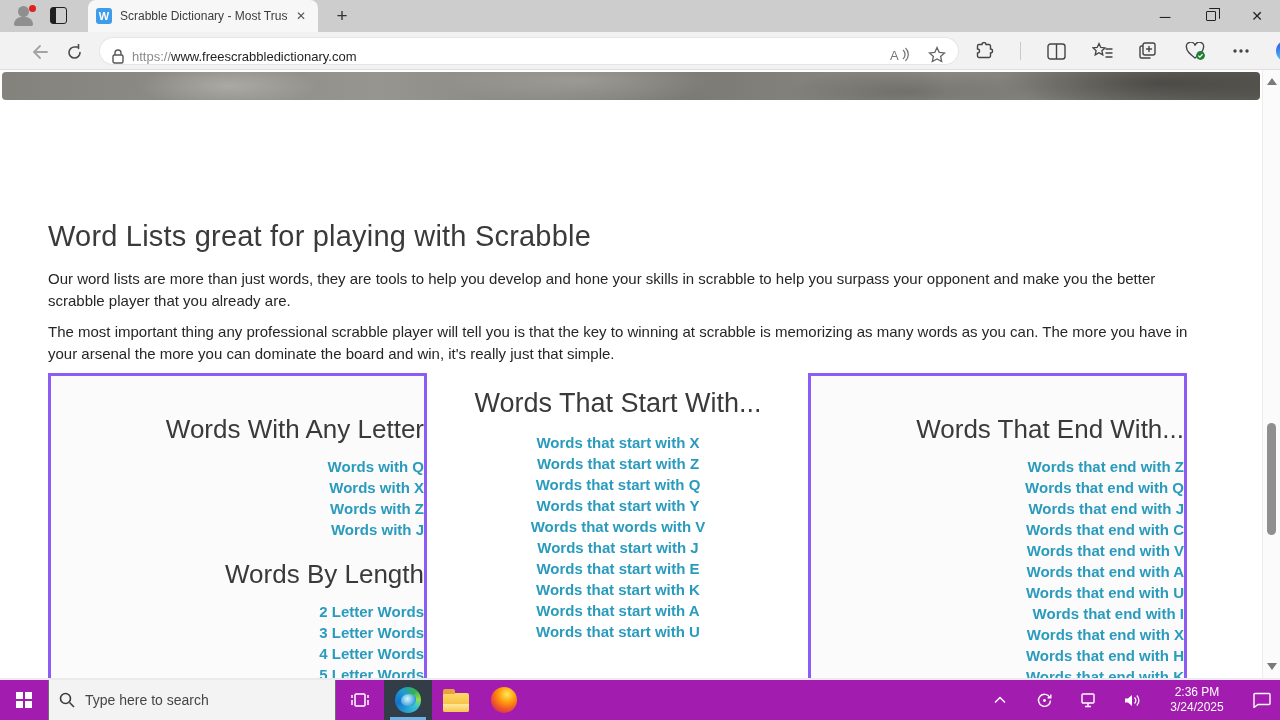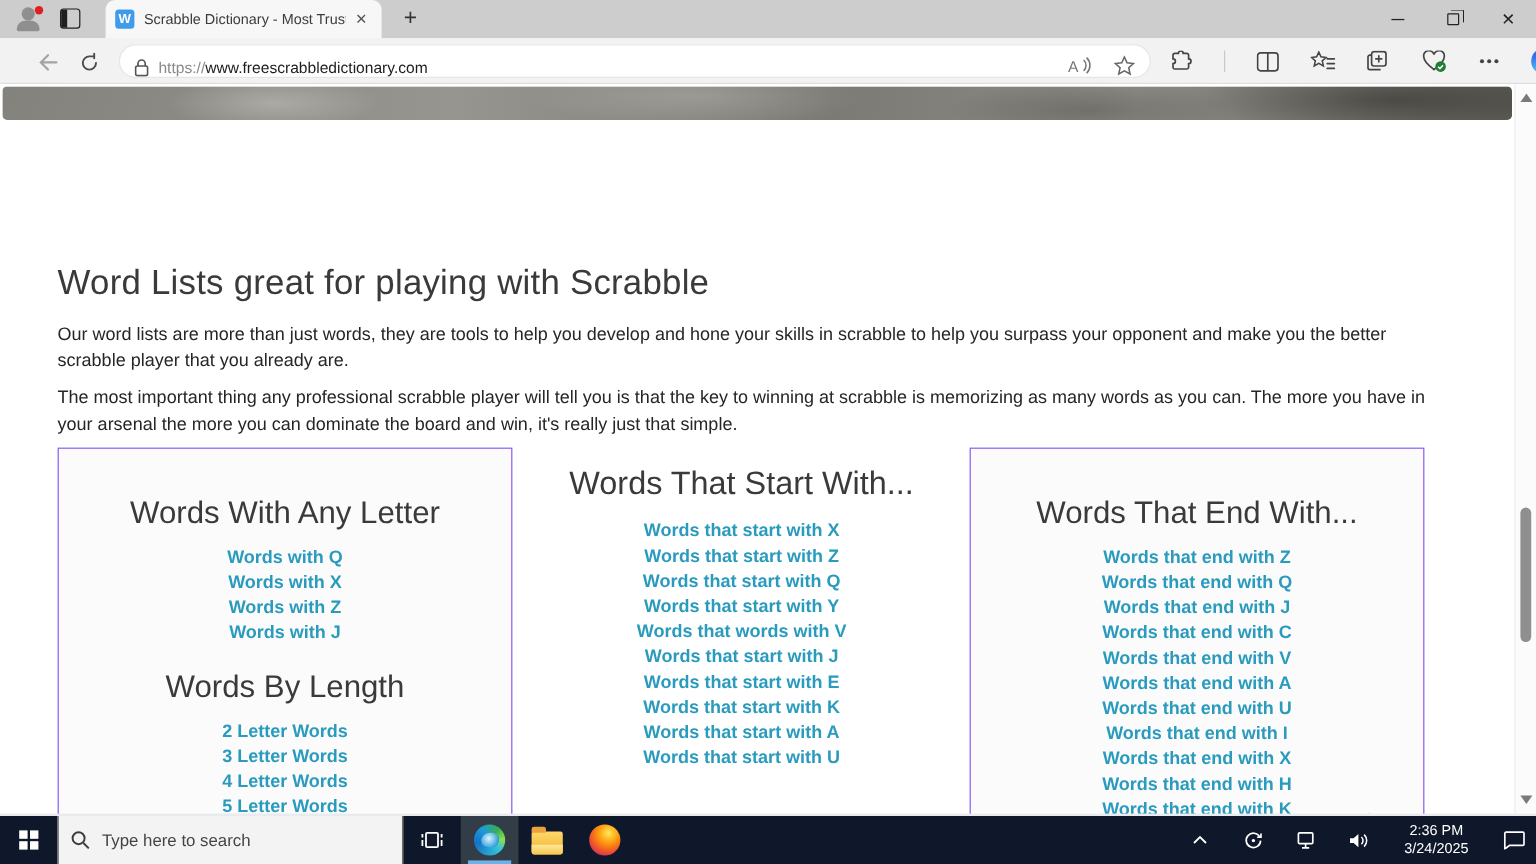--- a/index.html
+++ b/index.html
@@ -43,21 +43,21 @@
       radial-gradient(90px 22px at 18% 50%, rgba(255,255,255,.25), transparent),
       radial-gradient(140px 26px at 46% 30%, rgba(255,255,255,.18), transparent),
       radial-gradient(120px 24px at 72% 70%, rgba(0,0,0,.18), transparent),
       radial-gradient(160px 26px at 92% 40%, rgba(0,0,0,.3), transparent),
       linear-gradient(95deg,#84827c,#97958f 30%,#7c7a74 55%,#8d8b85 75%,#5d5b55);
   }
   .h1 { position:absolute; left:48px; top:150px; font-size:29px; font-weight:400; color:#3a3a3a; letter-spacing:.2px; }
   .intro { position:absolute; left:48px; top:198px; width:1142px; }
   .intro p { font-size:15px; line-height:21.5px; color:#262626; margin-bottom:10px; }
 
-  .wordbox { position:absolute; top:303px; width:379px; height:335px; background:#fbfbfb; border:1px solid #8b5cf6; text-align:center; }
+  .wordbox { position:absolute; top:303px; width:379px; height:335px; background:#fbfbfb; border:3px solid #8b5cf6; text-align:right; }
   .box-left { left:48px; }
   .box-right { left:808px; height:337px; }
   .col-mid { position:absolute; left:458px; top:318px; width:320px; text-align:center; }
   .sec-title { font-size:26px; font-weight:400; color:#3a3a3a; }
   .box-left .sec-title, .box-right .sec-title { margin-top:38px; }
   .col-mid .sec-title { font-size:27px; }
   .linklist { margin-top:11px; }
   .col-mid .linklist { margin-top:13px; }
   .linklist a { display:block; font-size:15px; font-weight:600; line-height:21px; color:var(--link,#2a9bbd); text-decoration:none; cursor:pointer; }
   .sec-title2 { font-size:26px; font-weight:400; color:#3a3a3a; margin-top:19px; }
@@ -68,21 +68,21 @@
 
   
   .scrollbar { position:absolute; right:0; top:0; width:18px; height:608px; background:#fbfbfb; border-left:1px solid #ededed; }
   .sb-up { position:absolute; left:4px; top:8px; width:0; height:0; border-left:5px solid transparent; border-right:5px solid transparent; border-bottom:7px solid #7a7a7a; cursor:pointer; }
   .sb-down { position:absolute; left:4px; bottom:8px; width:0; height:0; border-left:5px solid transparent; border-right:5px solid transparent; border-top:7px solid #7a7a7a; cursor:pointer; }
   .sb-thumb { position:absolute; left:4px; top:353px; width:9px; height:112px; border-radius:5px; background:#8f8f8f; cursor:grab; }
 
   .win-strip { position:absolute; left:0; top:678px; width:1280px; height:2px; background:#e9ebee; }
 
   
-  .taskbar { position:absolute; left:0; top:680px; width:1280px; height:40px; background:#0f172a; display:flex; align-items:stretch; }
+  .taskbar { position:absolute; left:0; top:680px; width:1280px; height:40px; background:#a21caf; display:flex; align-items:stretch; }
   .start { width:48px; display:flex; align-items:center; justify-content:center; cursor:pointer; }
   .winlogo { width:16px; height:16px; display:grid; grid-template-columns:7px 7px; grid-template-rows:7px 7px; gap:2px; }
   .winlogo span { background:#fff; }
   .tb-search { width:288px; background:#f3f3f3; display:flex; align-items:center; padding:0 10px; border:1px solid #6e6e6e; border-top:none; border-bottom:none; }
   .tb-search input { border:none; outline:none; background:transparent; font-size:14px; color:#3b3b3b; font-family:"Liberation Sans",sans-serif; width:220px; margin-left:10px; }
   .tb-search input::placeholder { color:#454545; opacity:1; }
   .taskcell { width:48px; display:flex; align-items:center; justify-content:center; cursor:pointer; position:relative; }
   .taskcell.active { background:#323d48; }
   .taskcell.active::after { content:""; position:absolute; left:6px; right:6px; bottom:0; height:3px; background:#6cb2e8; }
   .edge-logo { width:26px; height:26px; border-radius:50%; background:conic-gradient(from 130deg,#36c4d8,#1273cb 35%,#1e9bd7 55%,#35b14f 75%,#8ce04a 88%,#36c4d8); position:relative; overflow:hidden; }

